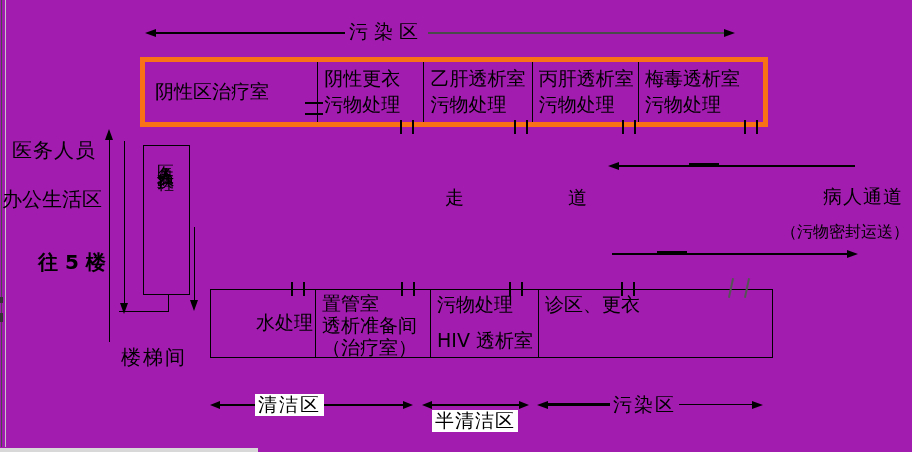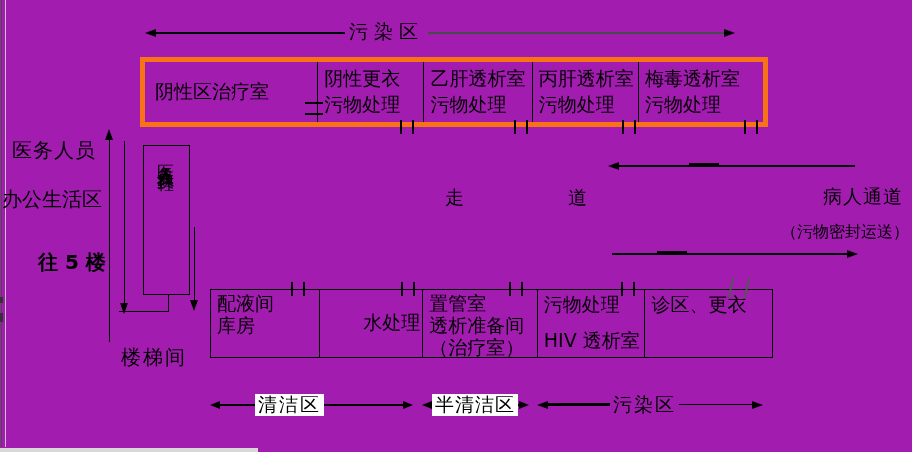--- a/index.html
+++ b/index.html
@@ -105,24 +105,20 @@
 
   <span class="label" style="left:445px;top:187px;letter-spacing:104px;">走道</span>
   <span class="label" style="left:823px;top:186px;letter-spacing:1px;">病人通道</span>
   <span class="label" style="left:781px;top:223px;font-size:16px;">（污物密封运送）</span>
 
   <div class="hline" style="left:612px;top:253px;width:236px;height:2px;"></div>
   <div class="tick" style="left:657px;top:251px;width:30px;height:4px;"></div>
   <div class="ah-r" style="left:847px;top:250px;"></div>
 
   <div class="table-bot">
-    <div class="bcell bc1" style="width:108px;">
-      <span>配液间</span>
-      <span>库房</span>
-    </div>
     <div class="bcell bc2" style="width:104px;align-items:flex-end;">
       <span>水处理</span>
     </div>
     <div class="bcell bc3" style="width:115px;">
       <span>置管室</span>
       <span>透析准备间</span>
       <span>（治疗室）</span>
     </div>
     <div class="bcell bc4" style="width:108px;">
       <span>污物处理</span>
@@ -145,21 +141,21 @@
   <div class="tick" style="left:746px;top:278px;width:2px;height:20px;background:#555;transform:rotate(12deg);"></div>
 
   <div class="ah-l" style="left:210px;top:401px;border-right-width:10px;"></div>
   <div class="hline" style="left:219px;top:404px;width:185px;height:2px;"></div>
   <div class="ah-r" style="left:403px;top:401px;border-left-width:10px;"></div>
   <span class="zlabel" style="left:255px;top:394px;">清洁区</span>
 
   <div class="ah-l" style="left:422px;top:401px;border-right-width:10px;"></div>
   <div class="hline" style="left:432px;top:404px;width:88px;height:2px;"></div>
   <div class="ah-r" style="left:519px;top:401px;border-left-width:10px;"></div>
-  <span class="zlabel" style="left:432px;top:394px;letter-spacing:1px;">半清洁区</span>
+  <span class="zlabel" style="left:432px;top:410px;letter-spacing:1px;">半清洁区</span>
 
   <div class="ah-l" style="left:537px;top:401px;"></div>
   <div class="tick" style="left:547px;top:403px;width:63px;height:3px;"></div>
   <span class="label" style="left:613px;top:394px;letter-spacing:2px;">污染区</span>
   <div class="hline" style="left:679px;top:404px;width:74px;"></div>
   <div class="ah-r" style="left:752px;top:401px;"></div>
 
 </div>
 
 </body></html>

